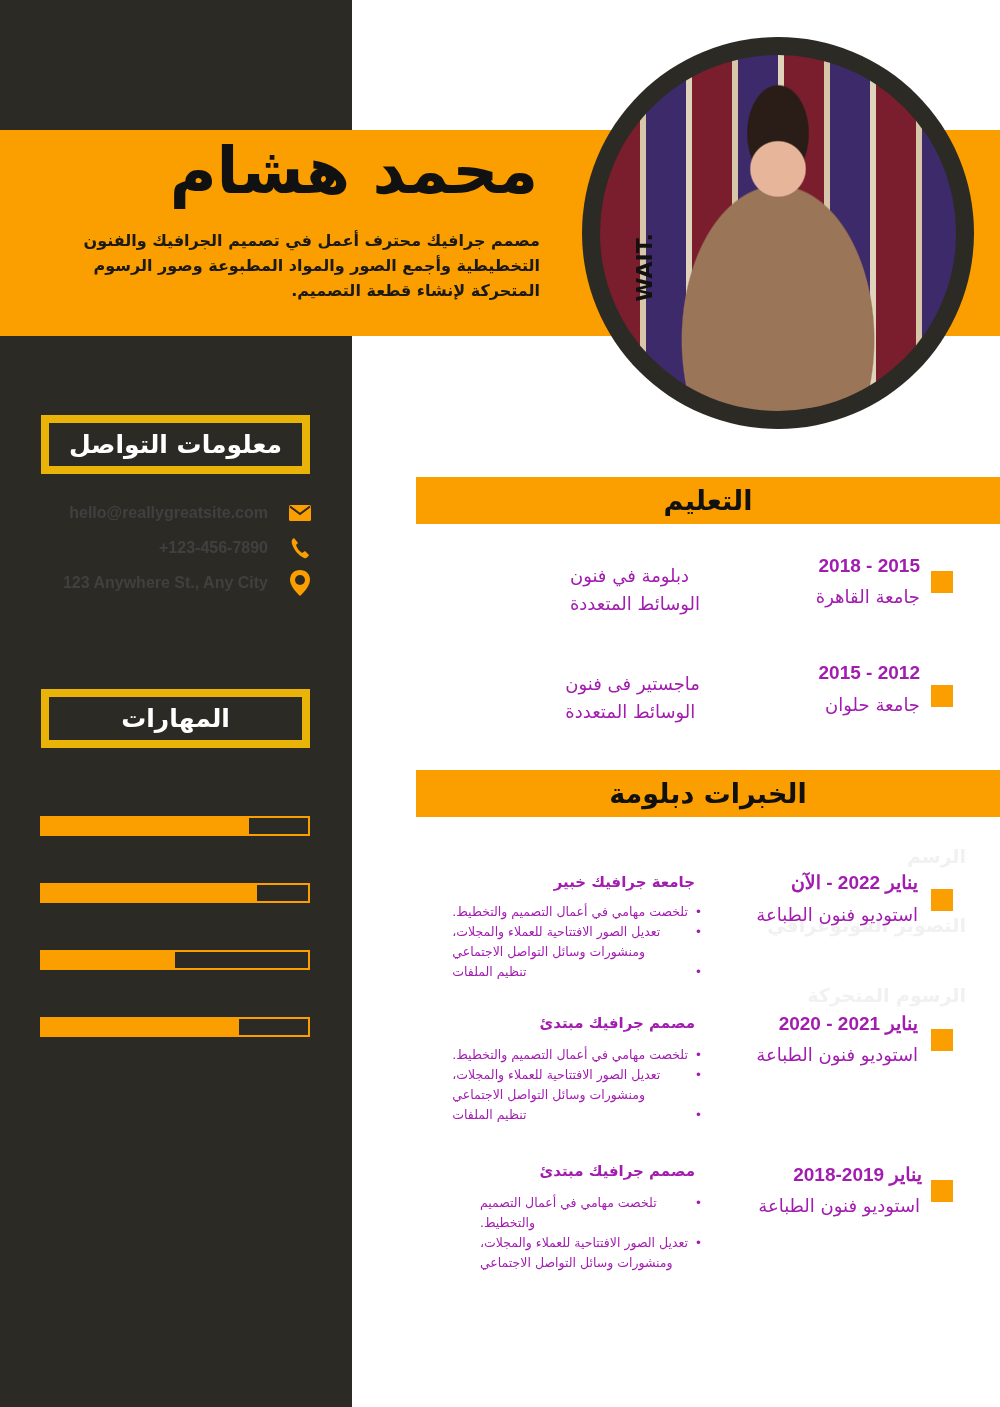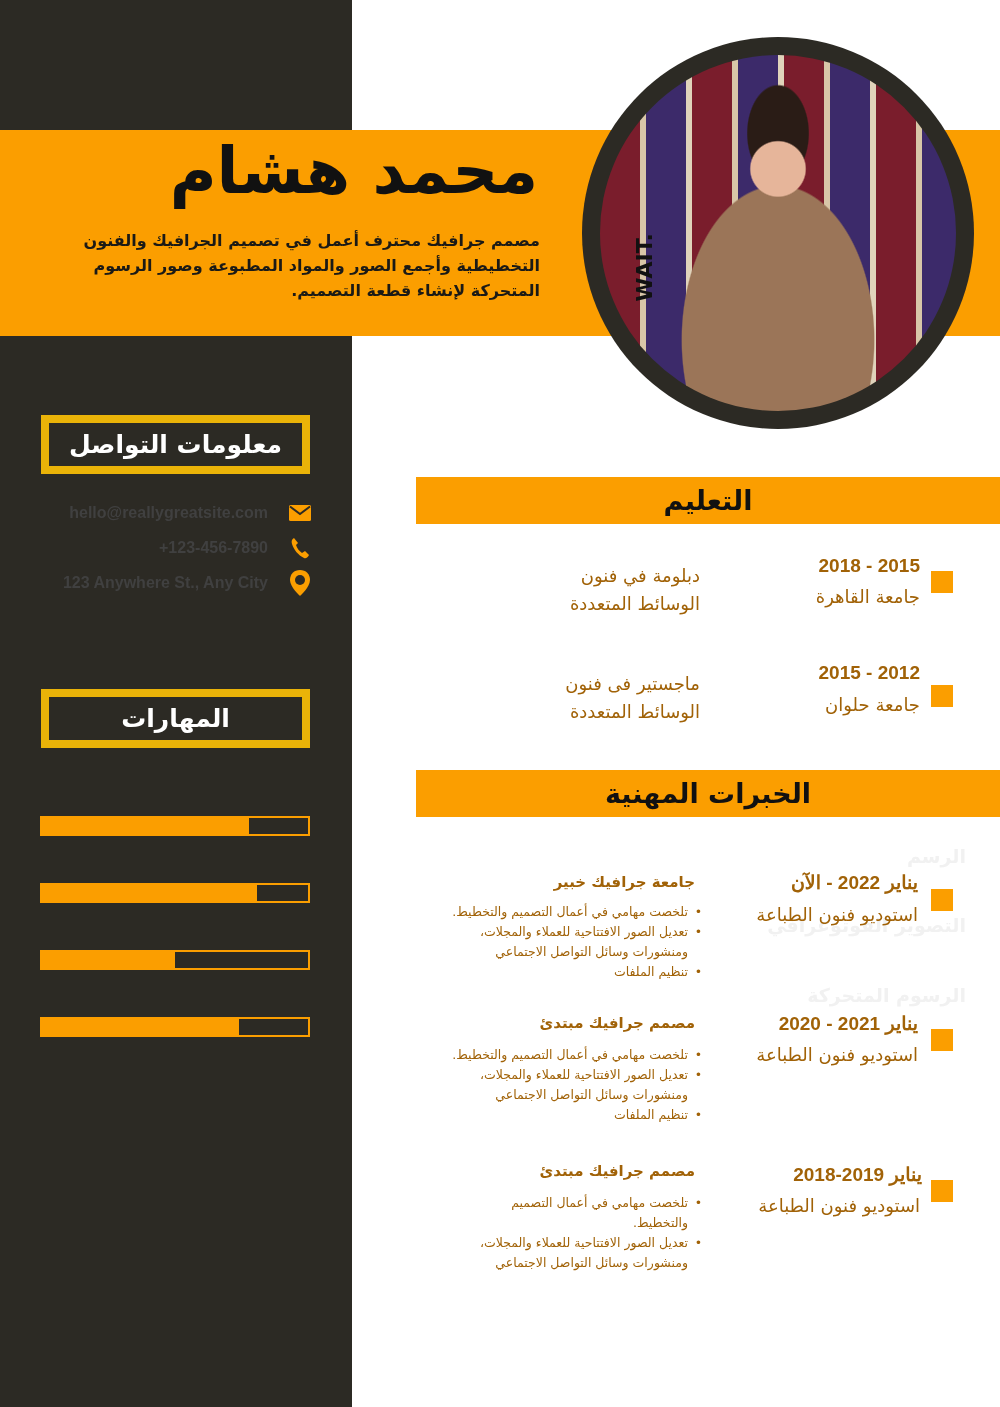--- a/index.html
+++ b/index.html
@@ -26,21 +26,21 @@
   .contact-row { position: absolute; left: 40px; width: 272px; display: flex; justify-content: flex-end; align-items: center; gap: 20px; color: #404040; font-family: "Liberation Sans", sans-serif; font-weight: bold; font-size: 16px; height: 26px; }
   .contact-row .icon { width: 24px; display: flex; justify-content: center; }
 
   .skill-label { position: absolute; right: 34px; color: #f1f1f1; font-size: 19px; direction: rtl; font-weight: 600; }
   .skill-bar { position: absolute; left: 40px; width: 270px; height: 20px; border: 2px solid #fb9e00; background: #2c2a24; }
   .skill-fill { height: 100%; background: #fb9e00; }
 
   .section-band { position: absolute; left: 416px; width: 584px; height: 47px; background: #fb9e00; display: flex; align-items: center; justify-content: center; font-size: 27px; font-weight: bold; color: #111; direction: rtl; }
 
   .marker { position: absolute; width: 22px; height: 22px; background: #fb9e00; }
-  .rtl-text { position: absolute; direction: rtl; text-align: right; color: #a16207; }
+  .rtl-text { position: absolute; direction: rtl; text-align: left; color: #a21caf; }
   .date { font-family: "Liberation Sans", sans-serif; font-size: 19px; font-weight: 600; }
   .inst { font-size: 18px; }
   .degree { font-size: 18px; line-height: 28px; }
   .job-title { font-size: 15px; font-weight: 600; }
   .bullets { font-size: 12.5px; line-height: 20px; list-style: none; }
   .bullets li { position: relative; padding-right: 10px; }
   .bullets li.bullet::before { content: "•"; position: absolute; right: -4px; top: 0; }
 </style>
 </head>
 <body>
@@ -118,21 +118,21 @@
 </div>
 
 <div class="marker" style="left:931px; top:685px;"></div>
 <div class="rtl-text date" style="right:80px; top:662px;">2012 - 2015</div>
 <div class="rtl-text inst" style="right:80px; top:694px;">جامعة حلوان</div>
 <div class="rtl-text degree" style="right:300px; top:670px;">
   <div>ماجستير فى فنون</div>
   <div>الوسائط المتعددة</div>
 </div>
 
-<div class="section-band" style="top:770px;">الخبرات المهنية</div>
+<div class="section-band" style="top:770px;">الخبرات دبلومة</div>
 
 <div class="marker" style="left:931px; top:889px;"></div>
 <div class="rtl-text date" style="right:82px; top:871px;">يناير 2022 - الآن</div>
 <div class="rtl-text inst" style="right:82px; top:904px;">استوديو فنون الطباعة</div>
 <div class="rtl-text job-title" style="right:305px; top:873px;">جامعة جرافيك خبير</div>
 <ul class="rtl-text bullets" style="right:302px; top:902px;">
   <li class="bullet">تلخصت مهامي في أعمال التصميم والتخطيط.</li>
   <li class="bullet">تعديل الصور الافتتاحية للعملاء والمجلات،</li>
   <li>ومنشورات وسائل التواصل الاجتماعي</li>
   <li class="bullet">تنظيم الملفات</li>

